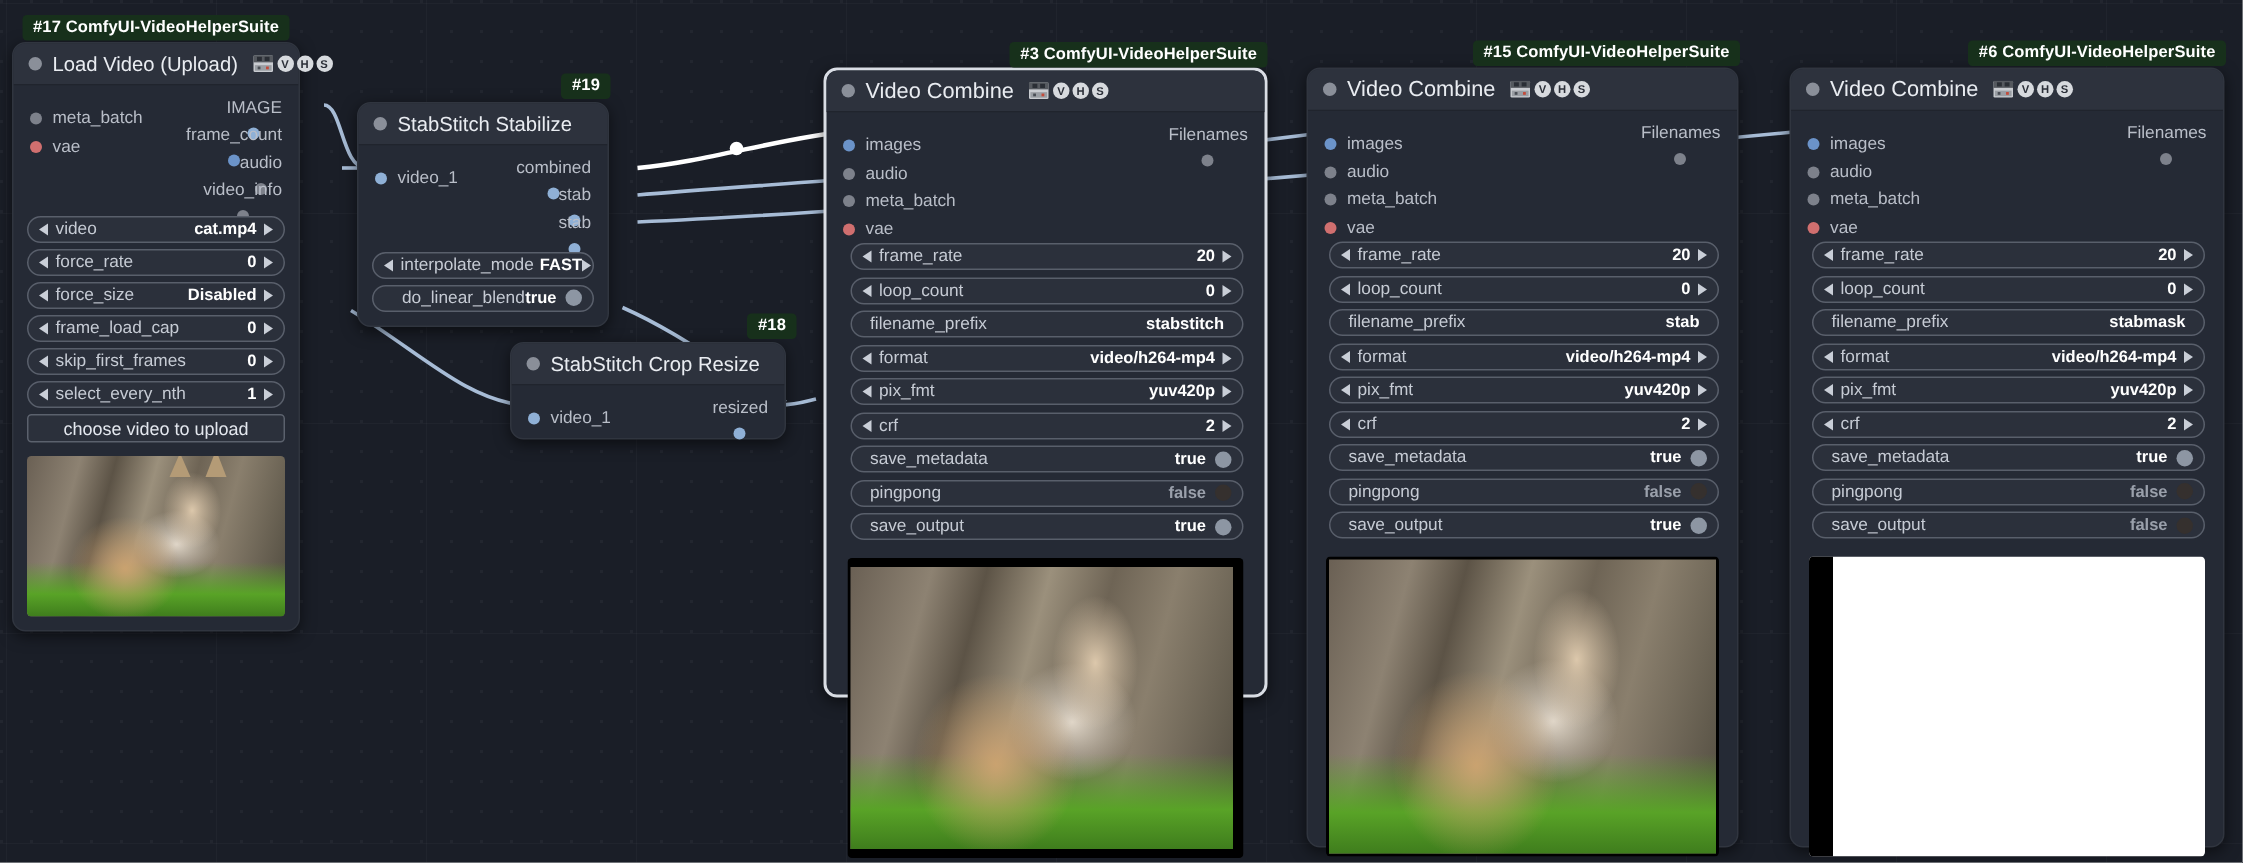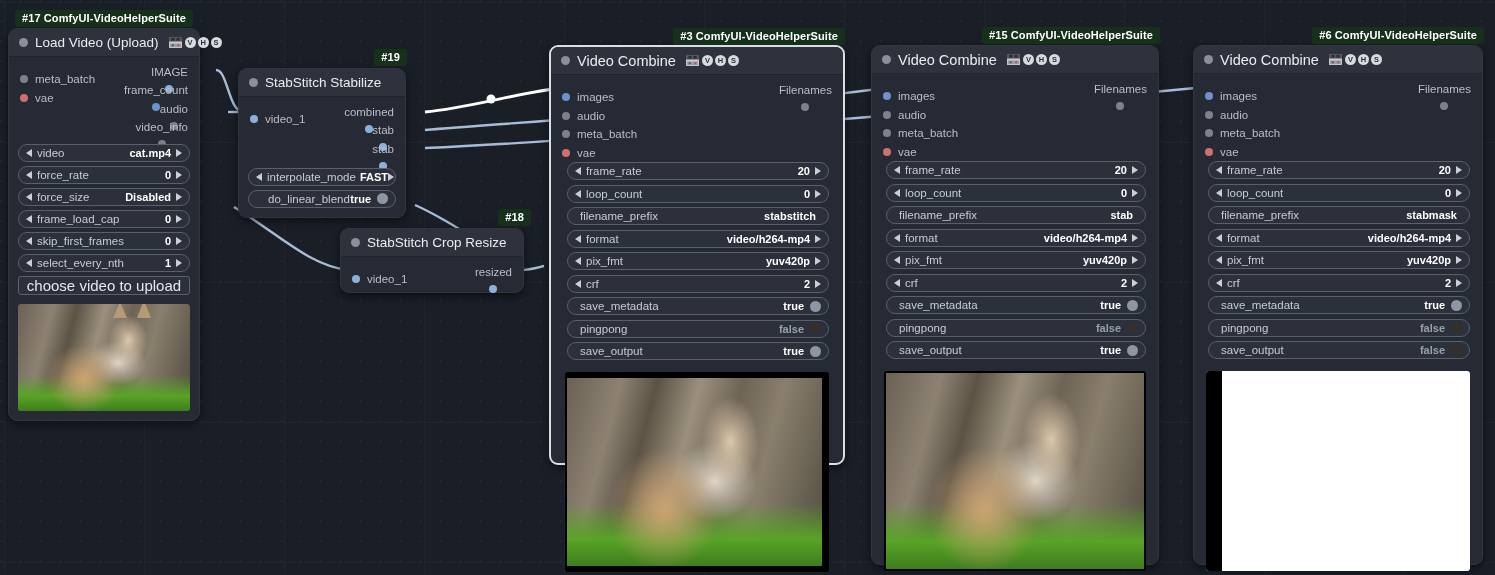--- a/index.html
+++ b/index.html
@@ -121,21 +121,21 @@
     width: 11px; height: 11px; border-radius: 50%;
     margin-left: 6px; flex: 0 0 auto;
   }
   .w-toggle.on  { background: #8d96a3; }
   .w-toggle.off { background: #35302e; }
   .widget.plain { border-color: #595f6b; }
   .widget.btn {
     border-radius: 3px; justify-content: center;
     border: 1px solid #5b616d; background: #2b303b; height: 19px;
   }
-  .widget.btn .w-name { color: #e3e7ee; font-size: 15px; }
+  .widget.btn .w-name { color: #e3e7ee; font-size: 12px; }
 
   
   .preview { margin: 9px 9px 0 9px; border-radius: 3px; overflow: hidden; }
   .preview-frame { position: relative; width: 100%; background: #000; }
 
   .lynx {
     width: 100%; height: 100%;
     background:
       radial-gradient(ellipse 16% 34% at 64% 34%, rgba(226,205,176,0.95) 0%, rgba(226,205,176,0) 70%),
       radial-gradient(ellipse 30% 45% at 38% 70%, rgba(205,163,112,0.95) 0%, rgba(205,163,112,0) 72%),

